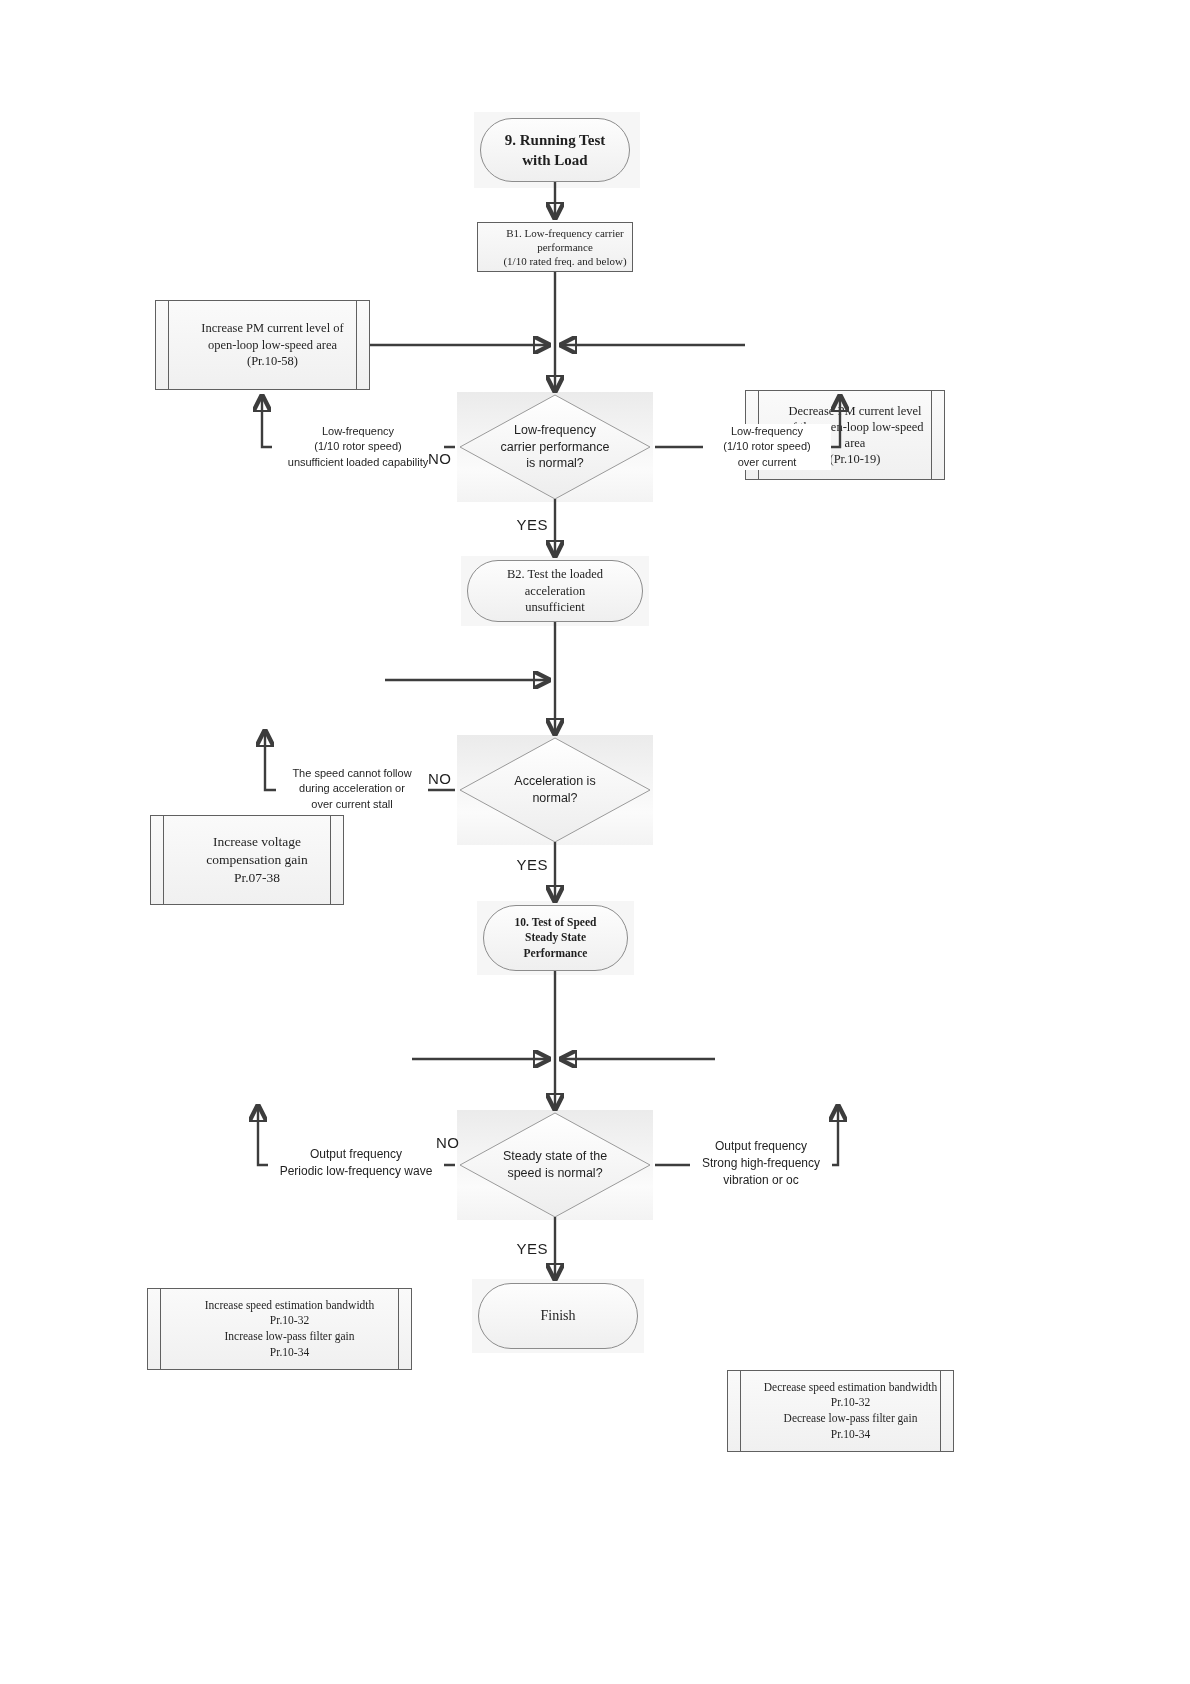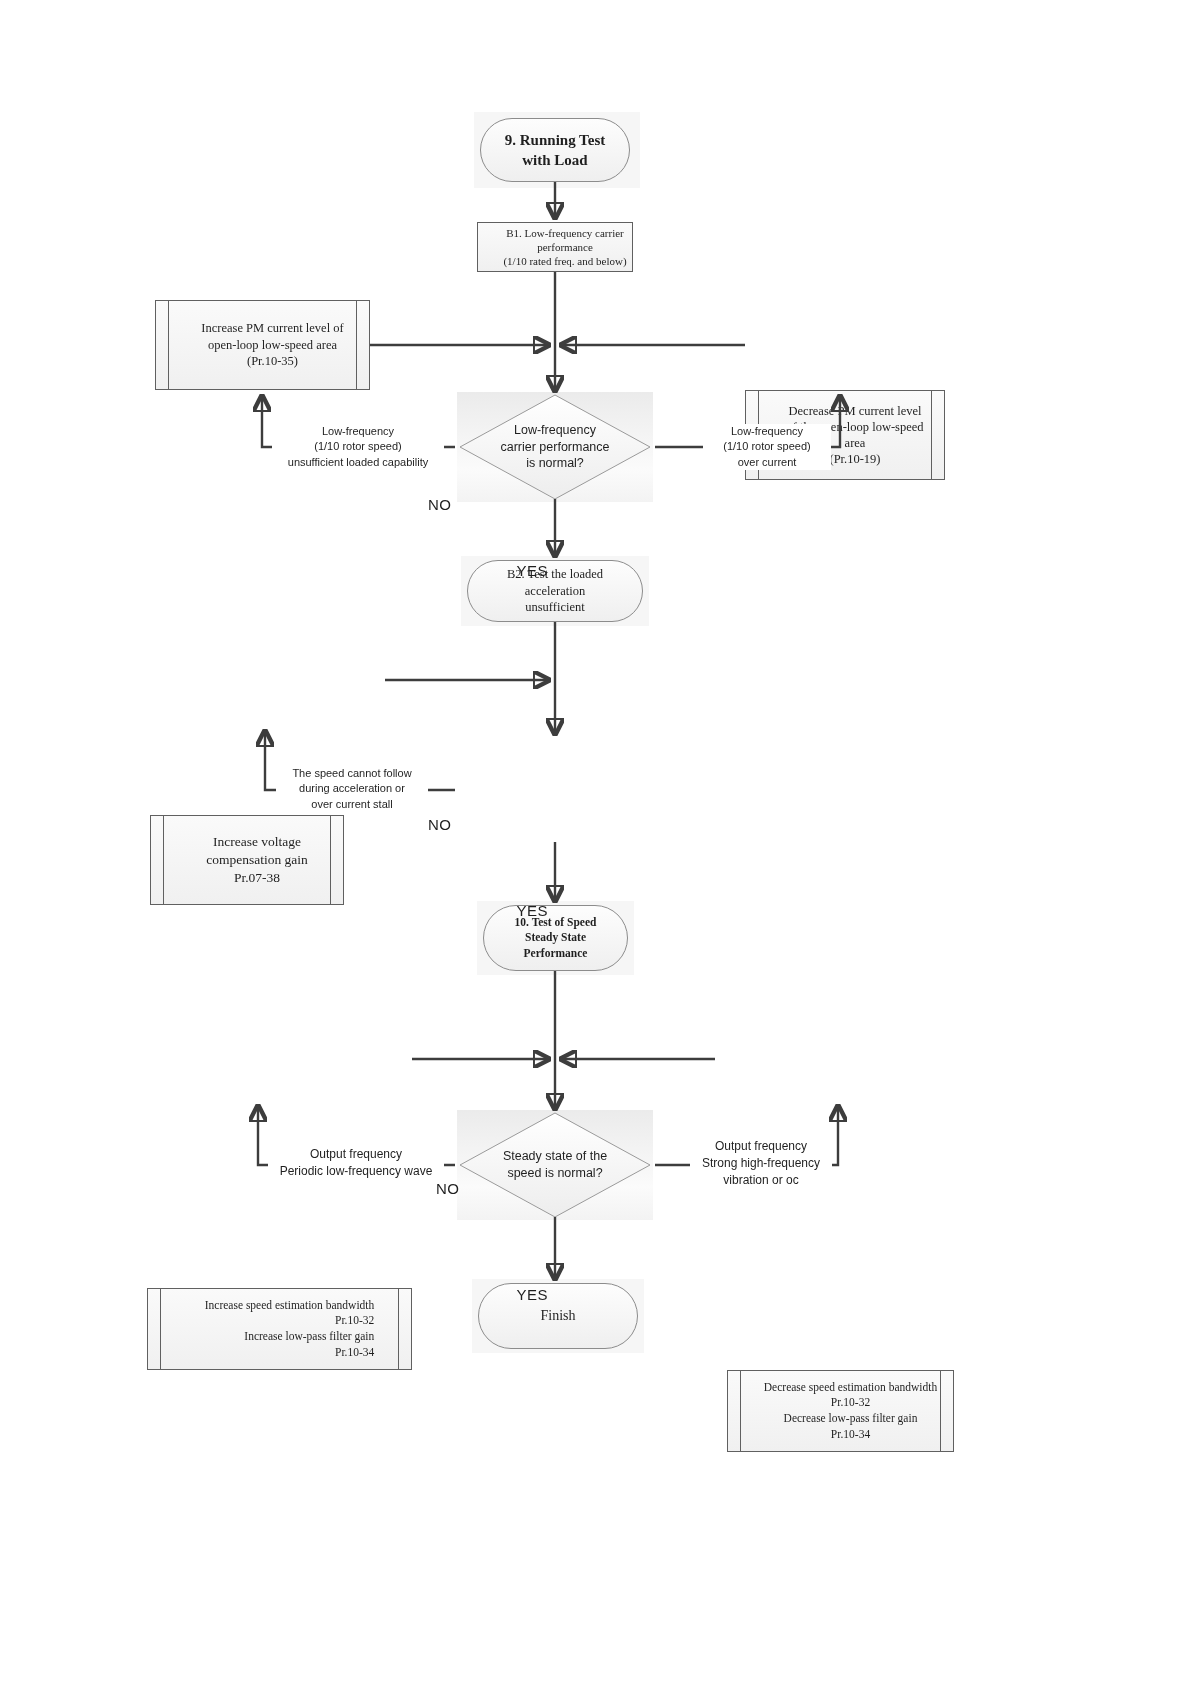--- a/index.html
+++ b/index.html
@@ -13,21 +13,21 @@
   .predef{position:relative;}
   .predef::before,.predef::after{content:"";position:absolute;top:0;bottom:0;width:0;border-left:1px solid #606060;}
   .predef::before{left:12px;}
   .predef::after{right:12px;}
   .dwrap{position:absolute;background:linear-gradient(180deg,#ebebeb,#fbfbfb 70%,#f3f3f3);z-index:1;}
   .dwrap svg{position:absolute;left:0;top:0;}
   .dtext{position:absolute;left:0;top:0;right:0;bottom:0;display:flex;align-items:center;justify-content:center;
          text-align:center;white-space:pre-line;font-size:12.5px;line-height:1.35;z-index:2;}
   .elabel{position:absolute;text-align:center;white-space:pre-line;background:#ffffff;font-size:11px;
           line-height:1.4;z-index:4;}
-  .nl{position:absolute;font-size:15px;letter-spacing:0.5px;z-index:4;margin-top:46px;}
+  .nl{position:absolute;font-size:15px;letter-spacing:0.5px;z-index:4;}
   .yes{width:60px;text-align:right;}
   #connectors{position:absolute;left:0;top:0;z-index:3;pointer-events:none;}
   #connectors path{stroke:#3d3d3d;stroke-width:2.4;fill:none;}
 </style>
 </head>
 <body>
 
 <div id="canvas">
 
   <div class="bg" style="left:474px;top:112px;width:166px;height:76px;"></div>
@@ -43,29 +43,29 @@
   <div class="node stadium" style="left:483px;top:905px;width:145px;height:66px;border-radius:33px;font-size:11.5px;font-weight:bold;">10. Test of Speed
 Steady State
 Performance</div>
   <div class="node stadium" style="left:478px;top:1283px;width:160px;height:66px;border-radius:33px;font-size:14px;">Finish</div>
 
   <div class="node proc" style="left:477px;top:222px;width:156px;height:50px;font-size:11px;line-height:1.3;">B1. Low-frequency carrier
 performance
 (1/10 rated freq. and below)</div>
   <div class="node proc predef" style="left:155px;top:300px;width:215px;height:90px;font-size:12.5px;">Increase PM current level of
 open-loop low-speed area
-(Pr.10-35)</div>
+(Pr.10-58)</div>
   <div class="node proc predef" style="left:745px;top:300px;width:200px;height:90px;font-size:12.5px;line-height:1.3;">Decrease PM current level
 of the open-loop low-speed
 area
 (Pr.10-19)</div>
   <div class="node proc predef" style="left:150px;top:635px;width:194px;height:90px;font-size:13.5px;">Increase voltage
 compensation gain
 Pr.07-38</div>
-  <div class="node proc predef" style="left:147px;top:1018px;width:265px;height:82px;font-size:11.5px;text-align:right;">Increase speed estimation bandwidth
+  <div class="node proc predef" style="left:147px;top:1018px;width:265px;height:82px;font-size:11.5px;">Increase speed estimation bandwidth
 Pr.10-32
 Increase low-pass filter gain
 Pr.10-34</div>
   <div class="node proc predef" style="left:715px;top:1018px;width:227px;height:82px;font-size:11.5px;margin-left:12px;">Decrease speed estimation bandwidth
 Pr.10-32
 Decrease low-pass filter gain
 Pr.10-34</div>
 
   <div class="dwrap" style="left:457px;top:392px;width:196px;height:110px;">
     <svg width="196" height="110">
@@ -75,20 +75,33 @@
             <stop offset="1" stop-color="#ededed"></stop>
           </linearGradient>
         </defs>
       <polygon points="98,3 193,55 98,107 3,55" fill="url(#g1)" stroke="#9a9a9a" stroke-width="1"></polygon>
     </svg>
     <div class="dtext">Low-frequency
 carrier performance
 is normal?</div>
   </div>
 
+  <div class="dwrap" style="left:457px;top:735px;width:196px;height:110px;">
+    <svg width="196" height="110">
+      <defs>
+          <linearGradient id="g2" x1="0" y1="0" x2="0" y2="1">
+        <stop offset="0" stop-color="#ffffff"></stop>
+            <stop offset="1" stop-color="#ededed"></stop>
+          </linearGradient>
+        </defs>
+      <polygon points="98,3 193,55 98,107 3,55" fill="url(#g2)" stroke="#9a9a9a" stroke-width="1"></polygon>
+    </svg>
+    <div class="dtext">Acceleration is
+normal?</div>
+  </div>
 
   <div class="dwrap" style="left:457px;top:1110px;width:196px;height:110px;">
     <svg width="196" height="110">
       <defs>
           <linearGradient id="g3" x1="0" y1="0" x2="0" y2="1">
         <stop offset="0" stop-color="#ffffff"></stop>
             <stop offset="1" stop-color="#ededed"></stop>
           </linearGradient>
         </defs>
       <polygon points="98,3 193,55 98,107 3,55" fill="url(#g3)" stroke="#9a9a9a" stroke-width="1"></polygon>

